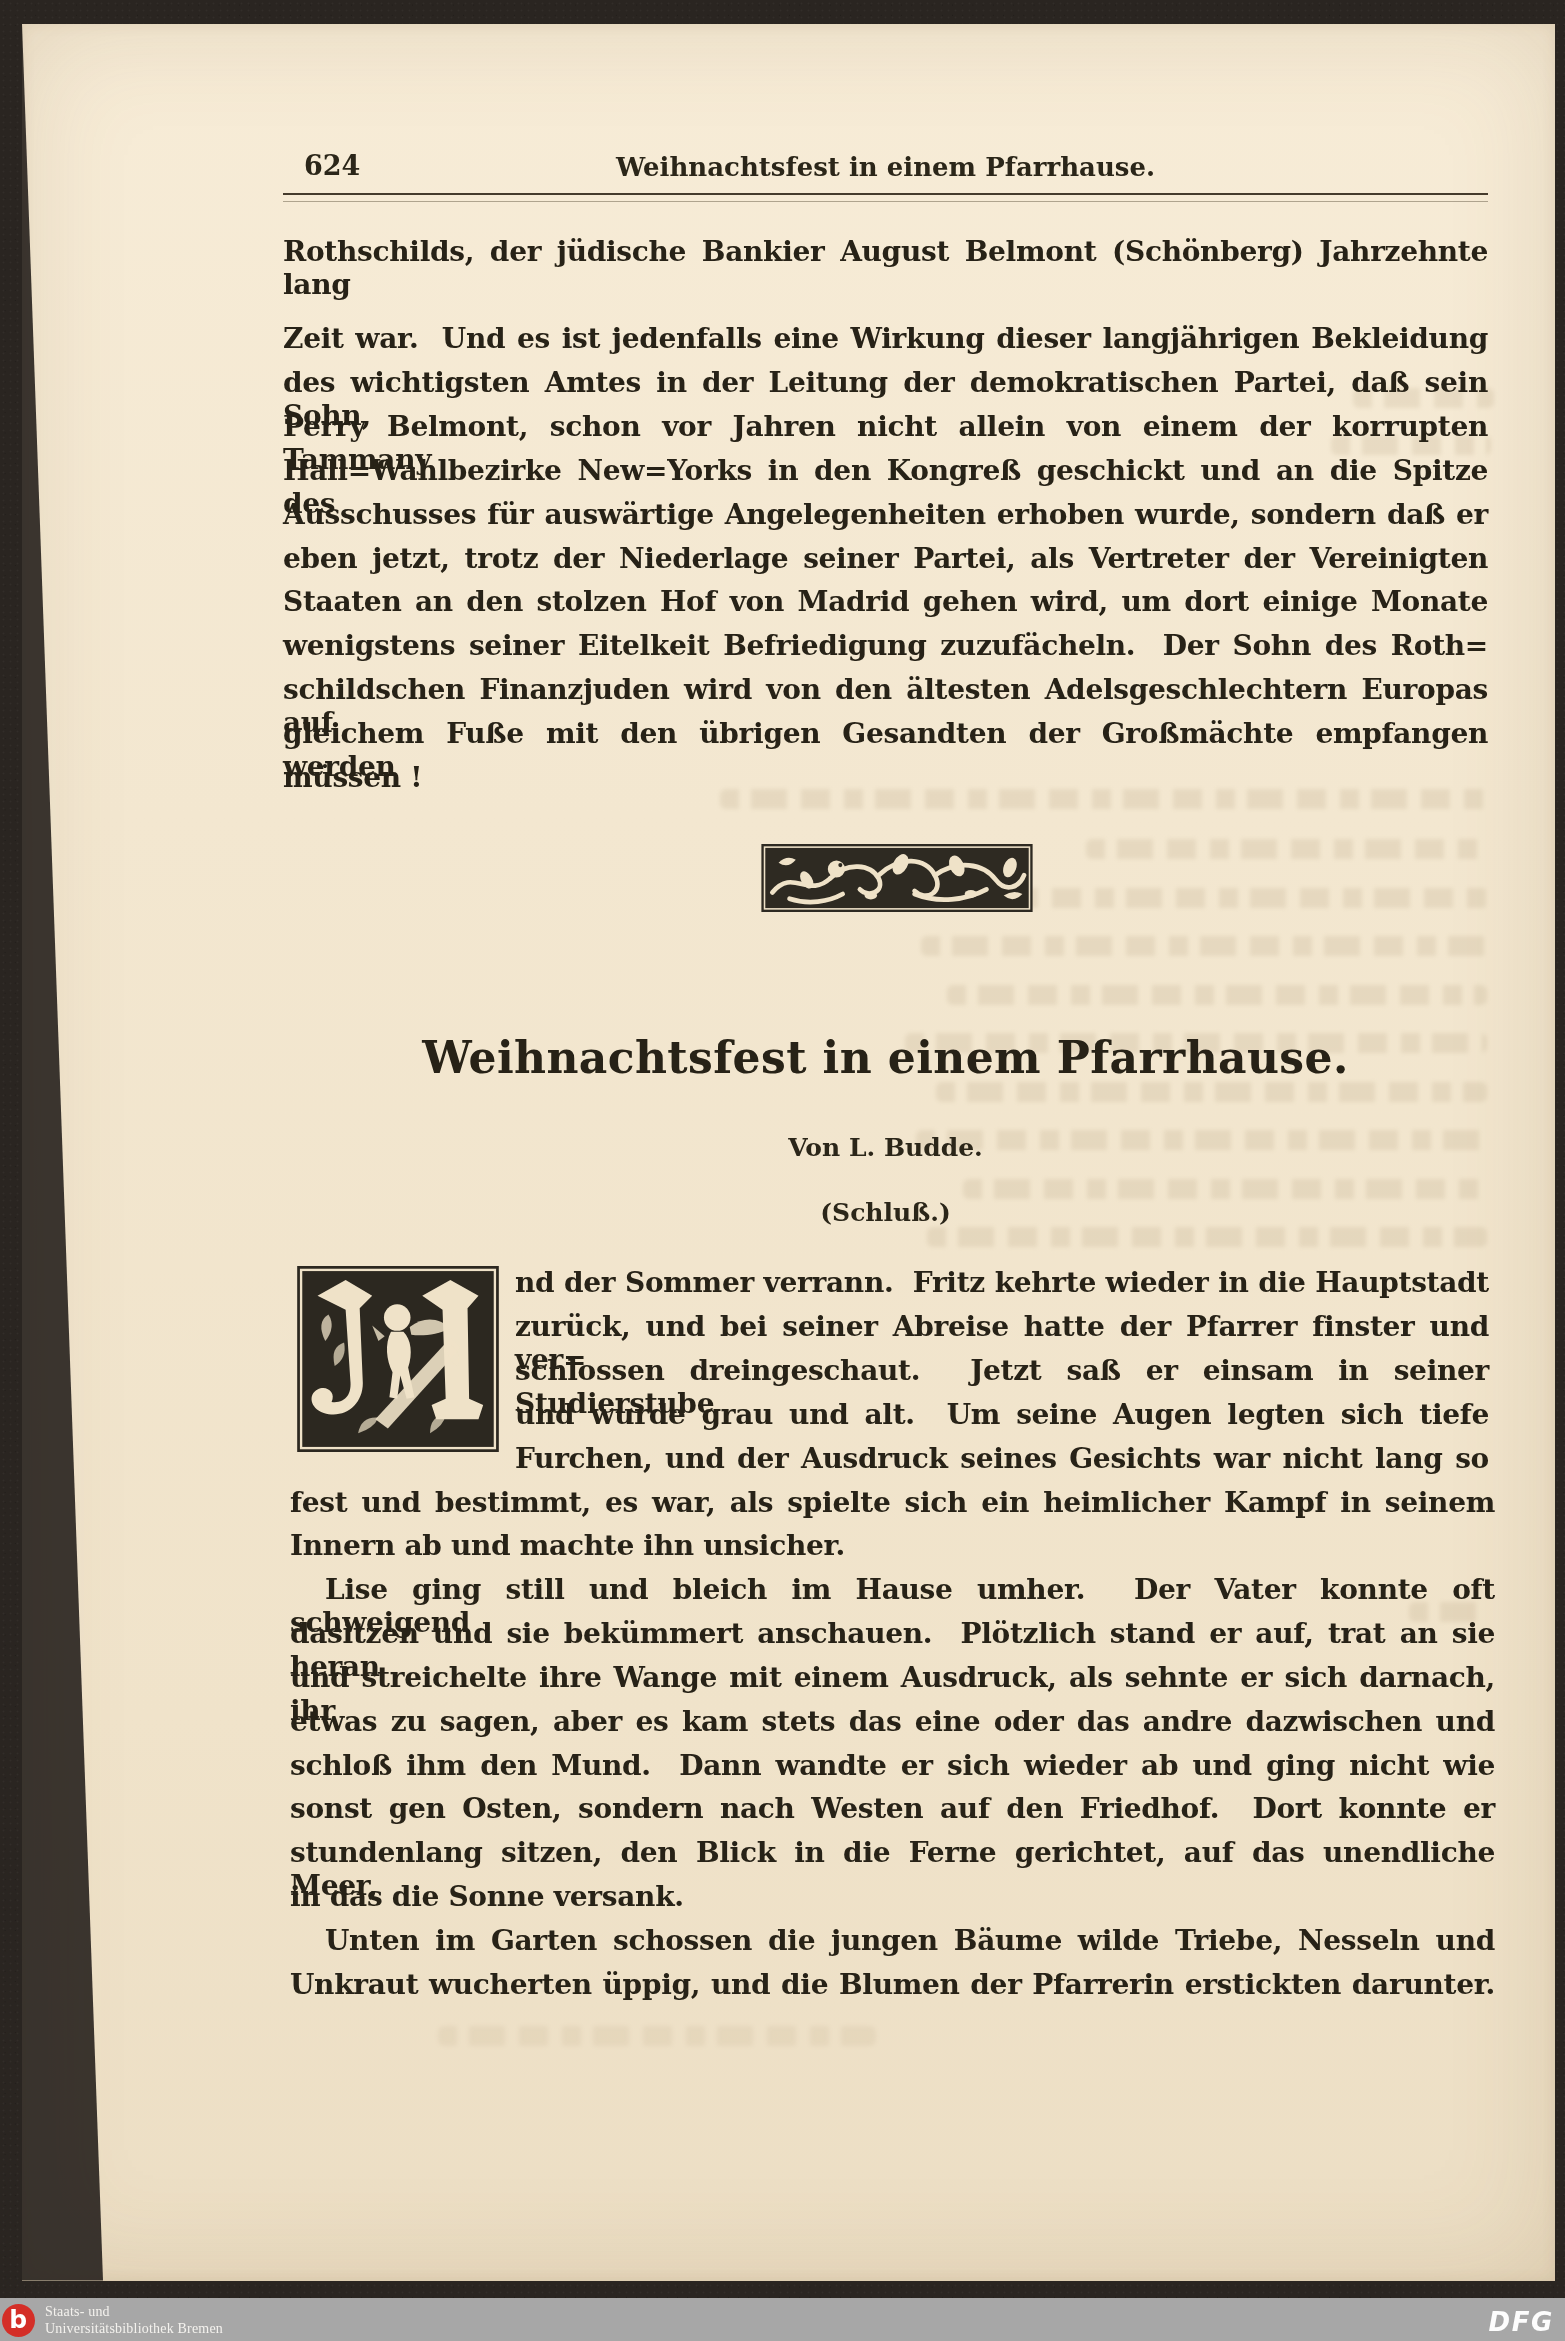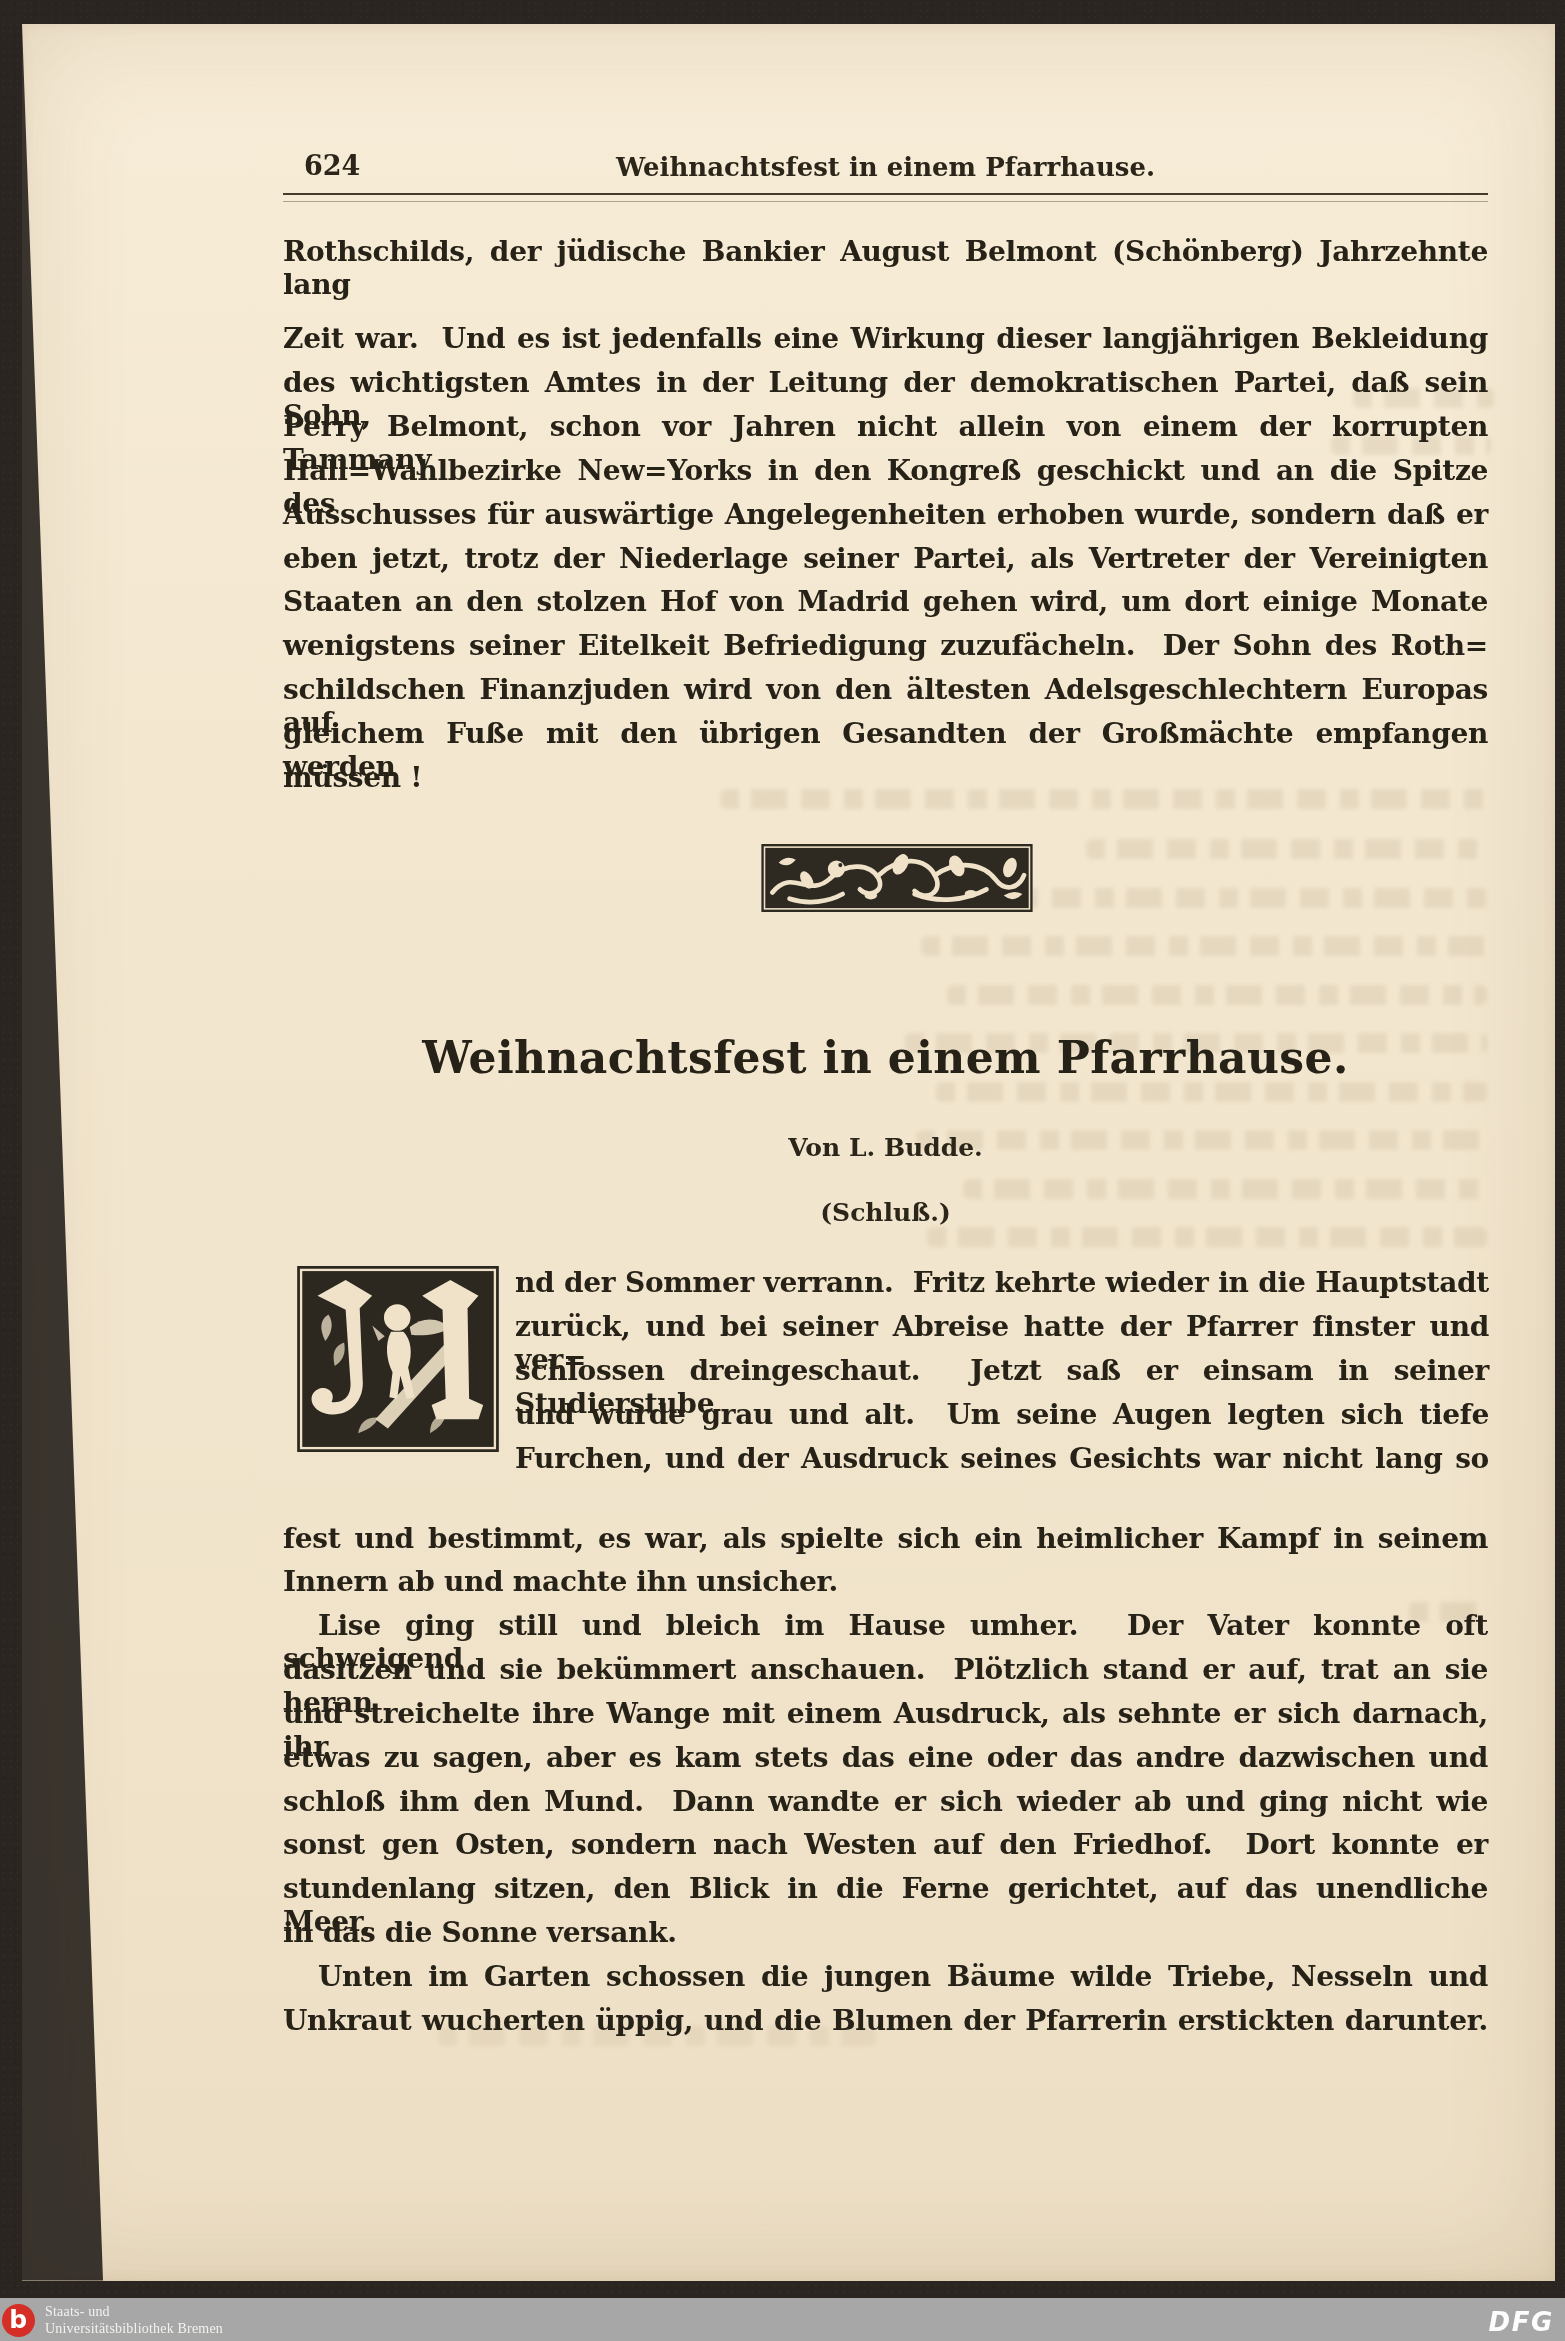--- a/index.html
+++ b/index.html
@@ -24,21 +24,21 @@
   }
   
   .tl{
     position:absolute;height:39px;color:#272217;
     font-size:28px;font-weight:700;letter-spacing:-0.3px;
     white-space:pre-wrap;z-index:3;
   }
   .jl{text-align:justify;text-align-last:justify;text-justify:inter-word;}
   .ind{text-indent:35px;}
   .p1{left:283px;width:1205px;}
-  .fw{left:283px;width:1205px;margin-top:36px;}
+  .fw{left:290px;width:1205px;}
   .dc{left:515px;width:974px;}
   .pagehead{position:absolute;left:283px;top:150px;width:1205px;z-index:3;}
   .pnum{position:absolute;left:12px;top:0;font-size:27px;font-weight:700;color:#2b2619;margin-left:9px;}
   .rhead{position:absolute;left:0;top:1.6px;width:100%;text-align:center;font-size:26px;font-weight:700;color:#2b2619;}
   .rule{
     position:absolute;left:283px;top:193px;width:1205px;height:5.5px;z-index:3;
     border-top:2.3px solid #453b2c;border-bottom:1.6px solid #55483570;
   }
   .title{position:absolute;left:283px;top:1032px;width:1205px;text-align:center;
     font-size:44px;font-weight:700;color:#272217;letter-spacing:0.4px;z-index:3;}

